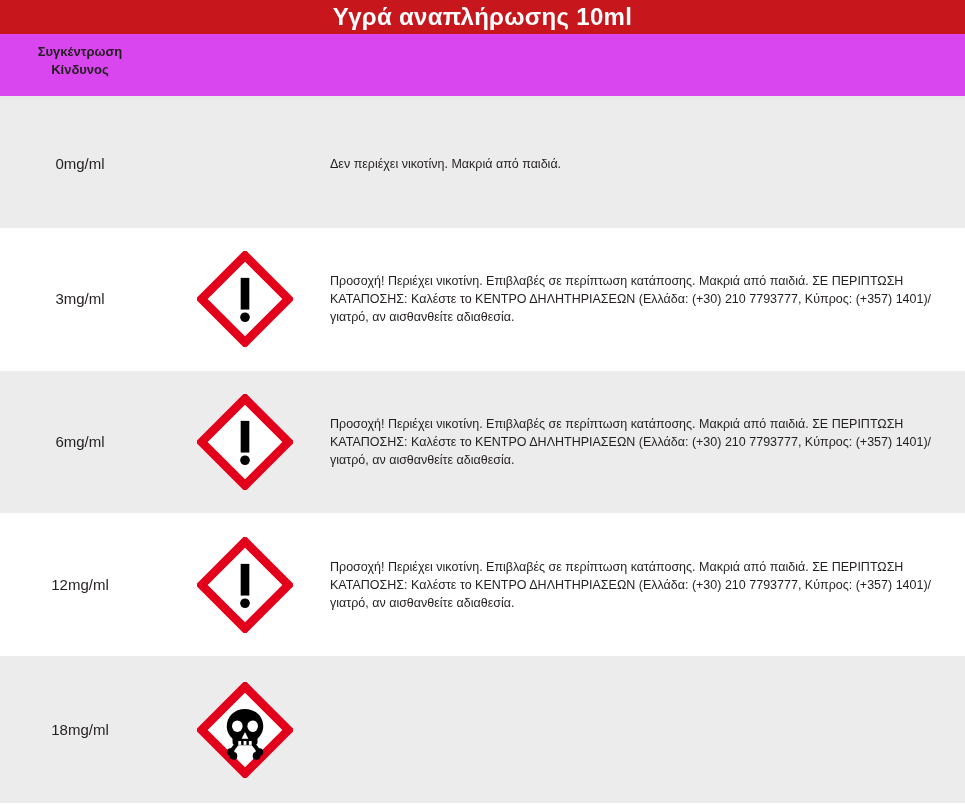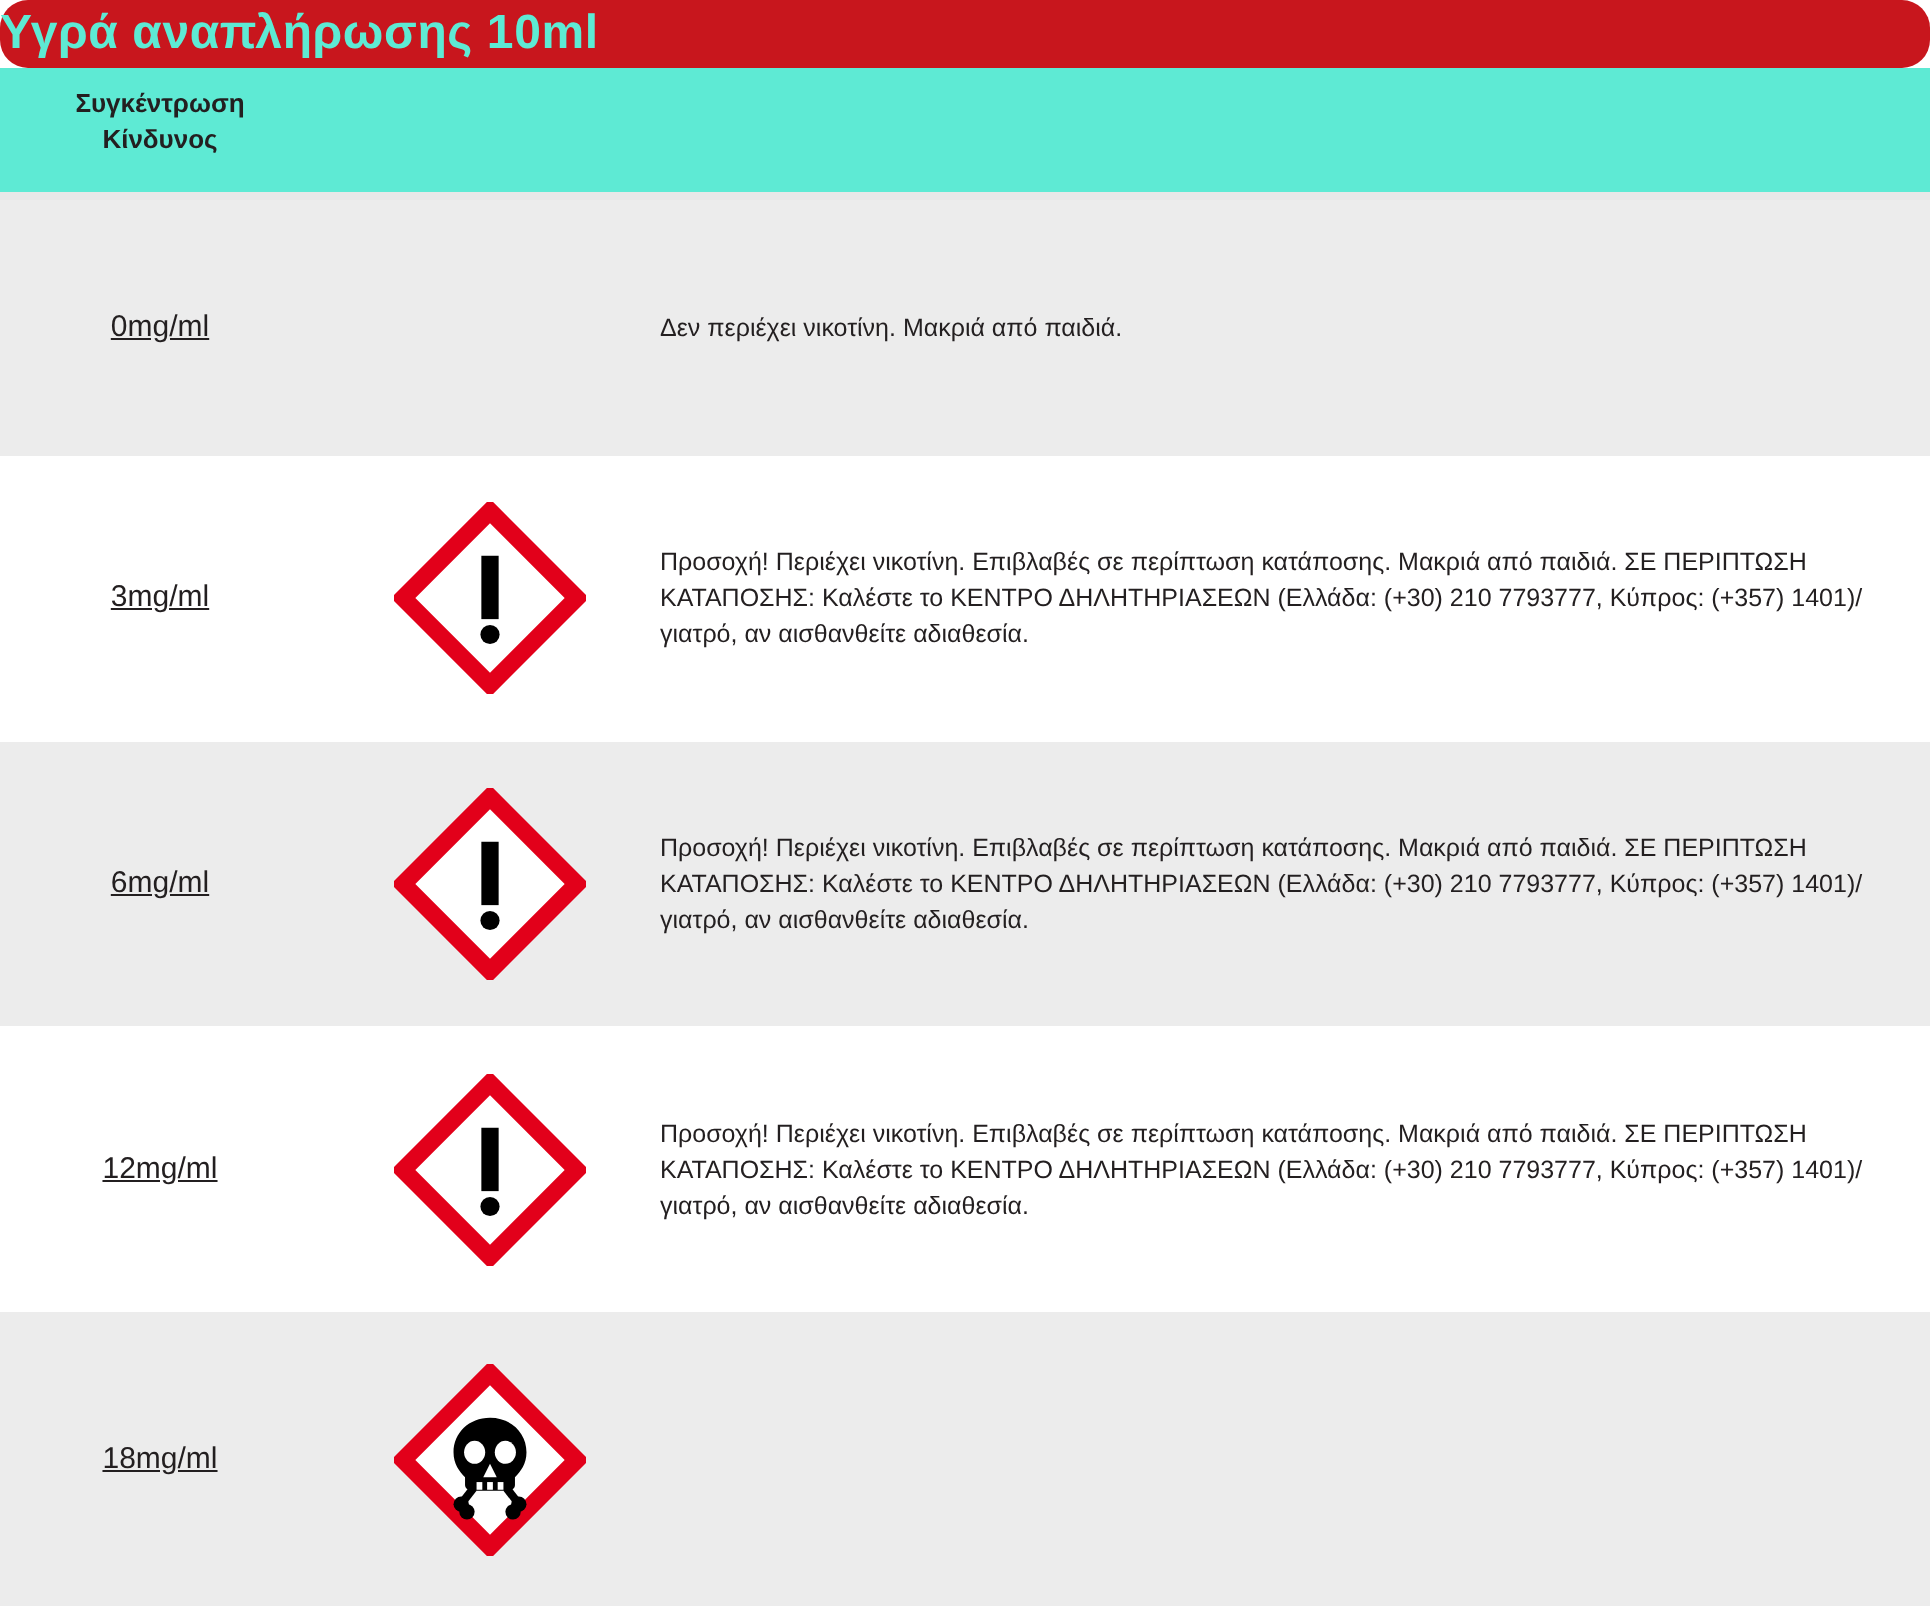--- a/index.html
+++ b/index.html
@@ -16,32 +16,31 @@
   }
   .table-wrap {
     width: 965px;
     height: 804px;
     background: #fff;
     display: flex;
     flex-direction: column;
   }
   .title-bar {
     background: #c8161d;
-    color: #5eead4;
-    text-align: left;
+    color: #ffffff;
+    text-align: center;
     font-size: 24px;
     font-weight: bold;
     line-height: 34px;
     height: 34px;
     letter-spacing: 0.3px;
-    border-radius: 14px;
   }
   .head-row {
     display: flex;
-    background: #5eead4;
+    background: #d946ef;
     height: 62px;
     border-bottom: 4px solid #e8e8e8;
     align-items: center;
   }
   .col-conc {
     width: 160px;
     flex: 0 0 160px;
     text-align: center;
     font-size: 13px;
     font-weight: bold;
@@ -74,21 +73,20 @@
   }
   .row.alt {
     background: #ececec;
   }
   .row.plain {
     background: #ffffff;
   }
   .row .col-conc {
     font-size: 15px;
     font-weight: normal;
-    text-decoration: underline;
   }
   .row .col-warn {
     font-size: 12.5px;
     line-height: 18px;
     text-align: left;
   }
   .r0 { height: 128px; }
   .r1 { height: 142px; }
   .r2 { height: 142px; }
   .r3 { height: 142px; }

